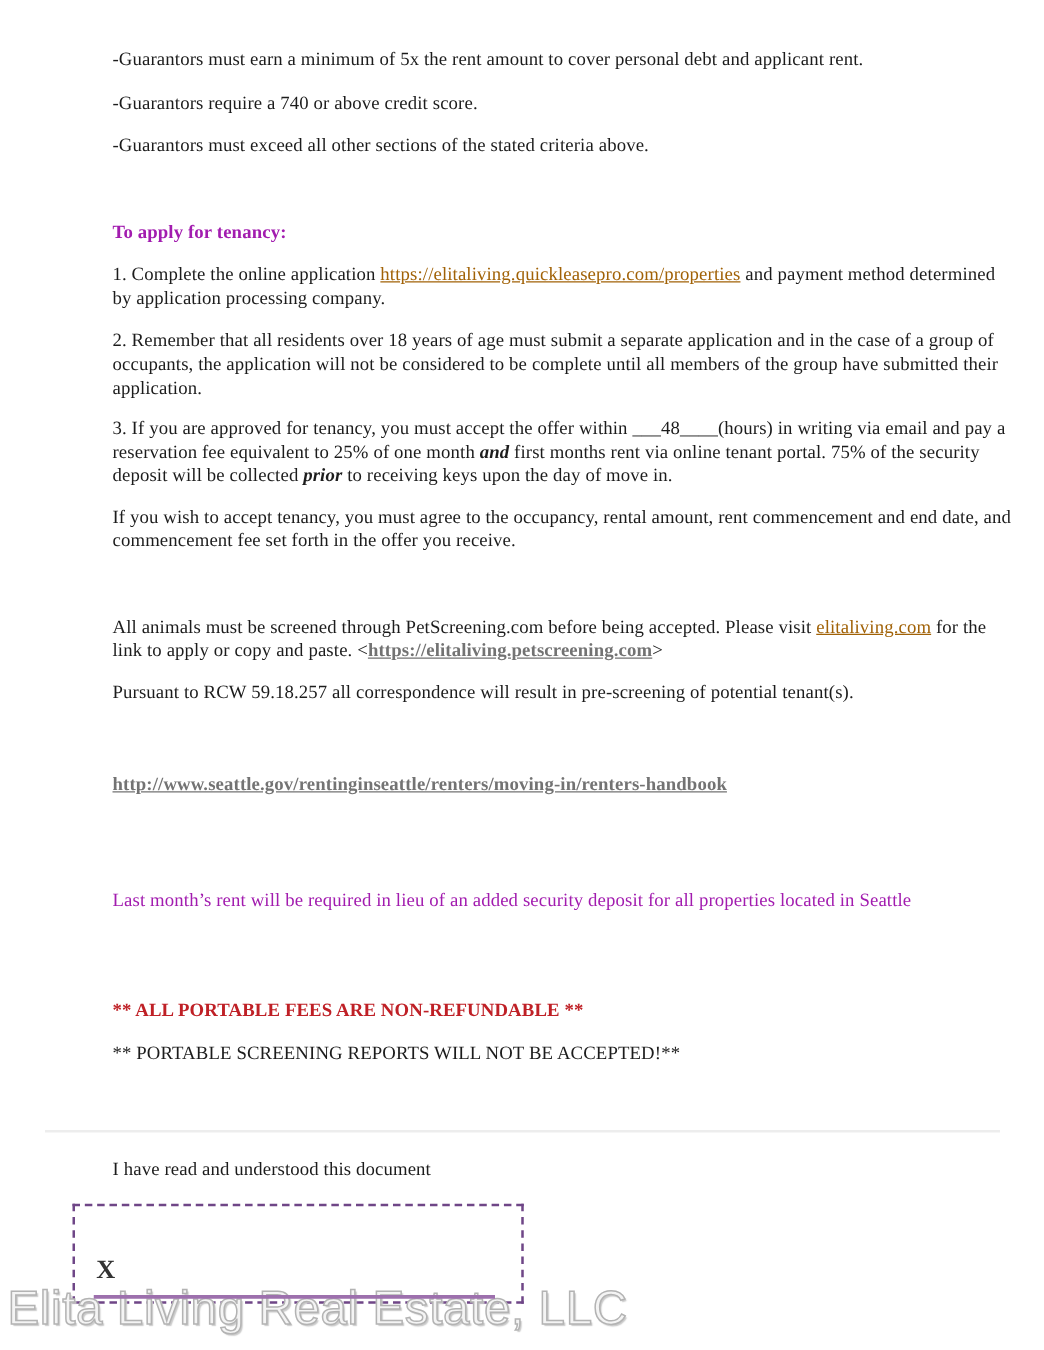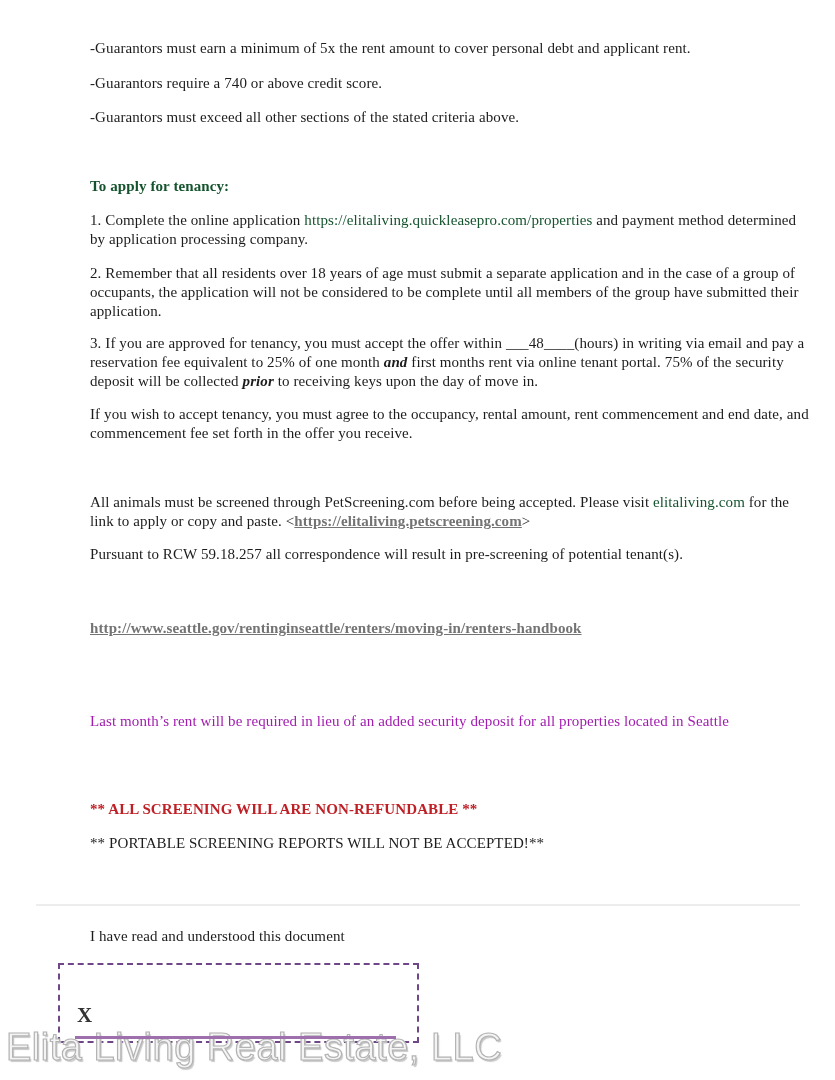--- a/index.html
+++ b/index.html
@@ -4,23 +4,23 @@
 <style>
   html,body{margin:0;padding:0;}
   body{
     width:835px;height:1080px;position:relative;overflow:hidden;
     background:#ffffff;
     font-family:"Liberation Serif", serif;
     font-size:15px;color:#1c1c1c;
   }
   .para{position:absolute;left:57px;width:724px;line-height:19px;letter-spacing:.1px;margin-left:33px;}
   .b{font-weight:normal;}
-  .navy{color:#14532d;font-weight:bold;}
+  .navy{color:#a21caf;font-weight:bold;}
   .navy-text{color:#a21caf;font-weight:normal;}
-  .link{color:#14532d;cursor:pointer;}
+  .link{color:#a16207;text-decoration:underline;cursor:pointer;}
   .boldlink{color:#737373;font-weight:bold;text-decoration:underline;cursor:pointer;}
   .red{color:#bf2026;font-weight:bold;}
   .bi{font-weight:bold;font-style:italic;}
   .divider{position:absolute;left:36px;top:904px;width:764px;height:2px;background:#ededed;}
   .sigbox{position:absolute;left:58px;top:963px;width:357px;height:76px;border:2px dashed #6f4687;background:transparent;z-index:1;}
   .xmark{position:absolute;left:77px;top:1003px;font-weight:bold;font-size:21px;color:#333333;z-index:4;}
   .sigline{position:absolute;left:75px;top:1036px;width:321px;height:3px;background:#9d70ad;z-index:3;}
   .watermark{
     position:absolute;left:6px;top:1026px;z-index:2;white-space:nowrap;
     font-family:"Liberation Sans", sans-serif;font-size:38px;letter-spacing:.5px;
@@ -53,21 +53,21 @@
 </div>
 
 <div class="para" style="top:545px">Pursuant to RCW 59.18.257 all correspondence will result in pre-screening of potential tenant(s).</div>
 
 <div class="para" style="top:619px">
   <div class="boldlink" style="display:inline-block">http://www.seattle.gov/rentinginseattle/renters/moving-in/renters-handbook</div>
 </div>
 
 <div class="para navy-text" style="top:712px">Last month’s rent will be required in lieu of an added security deposit for all properties located in Seattle</div>
 
-<div class="para red" style="top:800px">** ALL SCREENING WILL ARE NON-REFUNDABLE **</div>
+<div class="para red" style="top:800px">** ALL PORTABLE FEES ARE NON-REFUNDABLE **</div>
 
 <div class="para b" style="top:834px">** PORTABLE SCREENING REPORTS WILL NOT BE ACCEPTED!**</div>
 
 <div class="divider"></div>
 
 <div class="para b" style="top:927px">I have read and understood this document</div>
 
 <div class="sigbox"></div>
 <div class="xmark">X</div>
 <div class="sigline"></div>

